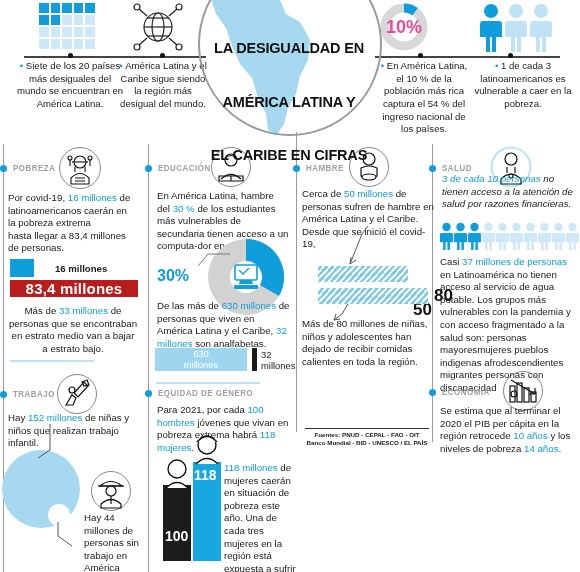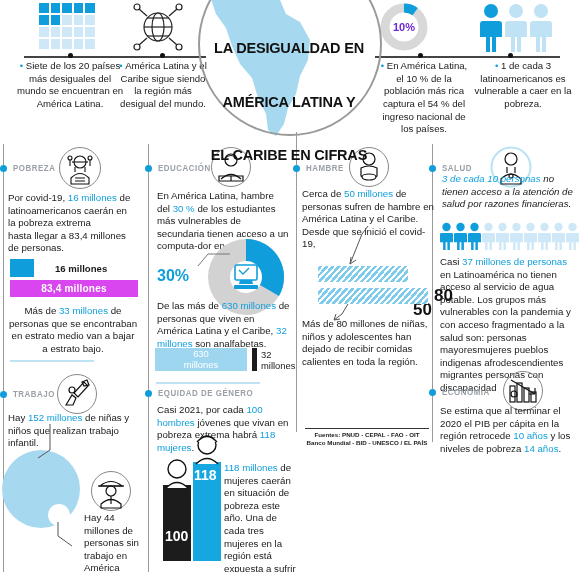--- a/index.html
+++ b/index.html
@@ -46,21 +46,21 @@
   .grid-icon i.on { background: #0f9edb; }
 
   
   .globe-icon { position: absolute; left: 130px; top: 2px; }
 
   
   .donut10 { position: absolute; left: 378px; top: 1px; }
   .donut10 .lbl {
     position: absolute; left: 0; top: 0; width: 52px; height: 52px;
     display: flex; align-items: center; justify-content: center;
-    font-size: 11px; font-weight: bold; color: #6d28d9;
+    font-size: 18px; font-weight: bold; color: #ec4899;
   }
 
   
   .people3 { position: absolute; left: 480px; top: 2px; display: flex; gap: 3px; }
 
   
   .hline { position: absolute; height: 1.5px; background: #444; }
   .hdot {
     position: absolute; width: 5px; height: 5px; border-radius: 50%;
     background: #111;
@@ -89,22 +89,22 @@
   .body-txt {
     position: absolute;
     font-size: 9.7px; line-height: 1.30; color: #1a1a1a;
   }
   .hl { color: #0f9edb; }
   .divider { position: absolute; height: 1.5px; background: #bfe2f5; }
 
   
   .sq-blue { position: absolute; background: #0f9edb; }
   .bar-black {
-    position: absolute; background: #d946ef; color: #fff;
-    font-size: 10px; font-weight: bold;
+    position: absolute; background: #b91c1c; color: #fff;
+    font-size: 15px; font-weight: bold;
     display: flex; align-items: center; justify-content: center;
     letter-spacing: .2px;
   }
   .bar-lbl { position: absolute; font-size: 9.6px; font-weight: bold; color: #1a1a1a; }
 
   
   .circ-big {
     position: absolute; border-radius: 50%; background: #a6d9f0;
   }
   .circ-small {
@@ -403,21 +403,21 @@
 millones</div>
 
   <div class="divider" style="left:156px; top:382px; width:104px;"></div>
 
   <div class="sect-head" style="left:145px; top:388px;">
     <span class="sect-dot"></span>
     <span class="sect-name">EQUIDAD DE GÉNERO</span>
   </div>
 
   <div class="body-txt" style="left:157px; top:404px; width:134px;">
-    <span>Casi 2021, por cada </span><span class="hl">100 hombres</span><span> jóvenes que vivan en pobreza extrema habrá </span><span class="hl">118 mujeres</span><span>.</span>
+    <span>Para 2021, por cada </span><span class="hl">100 hombres</span><span> jóvenes que vivan en pobreza extrema habrá </span><span class="hl">118 mujeres</span><span>.</span>
   </div>
 
   <div class="gen-bar-black" style="left:163px; top:485px; width:28px; height:76px;"></div>
   <div class="gen-bar-blue" style="left:193px; top:462px; width:28px; height:99px;"></div>
   <div class="gen-num" style="left:165px; top:528px;">100</div>
   <div class="gen-num" style="left:194px; top:467px;">118</div>
   <svg class="abs" style="left:160px; top:458px;" width="34" height="32" viewBox="0 0 34 32">
     <g stroke="#111" fill="#fff" stroke-width="1.4">
       <circle cx="17" cy="11" r="9"></circle>
         <path d="M6,30 q11,-11 22,0"></path>

